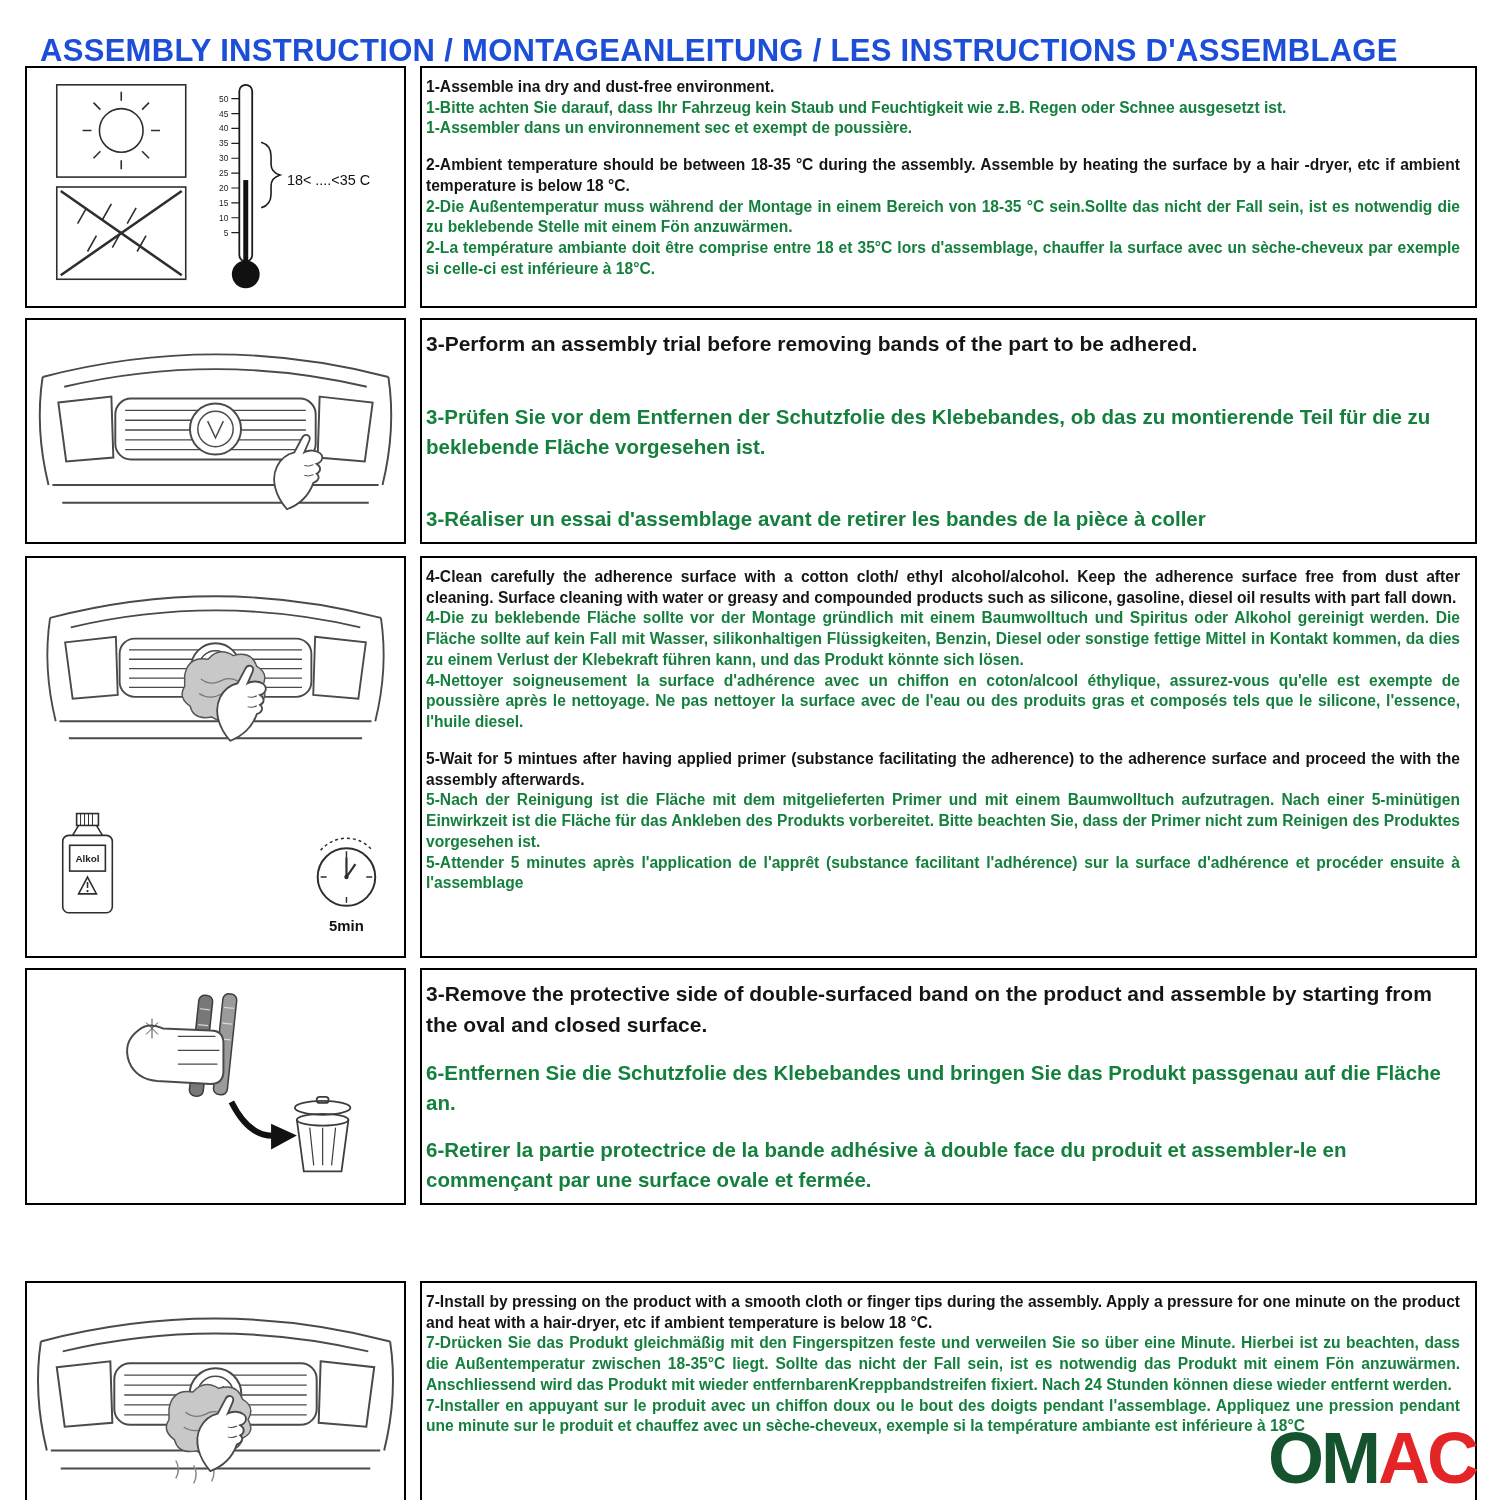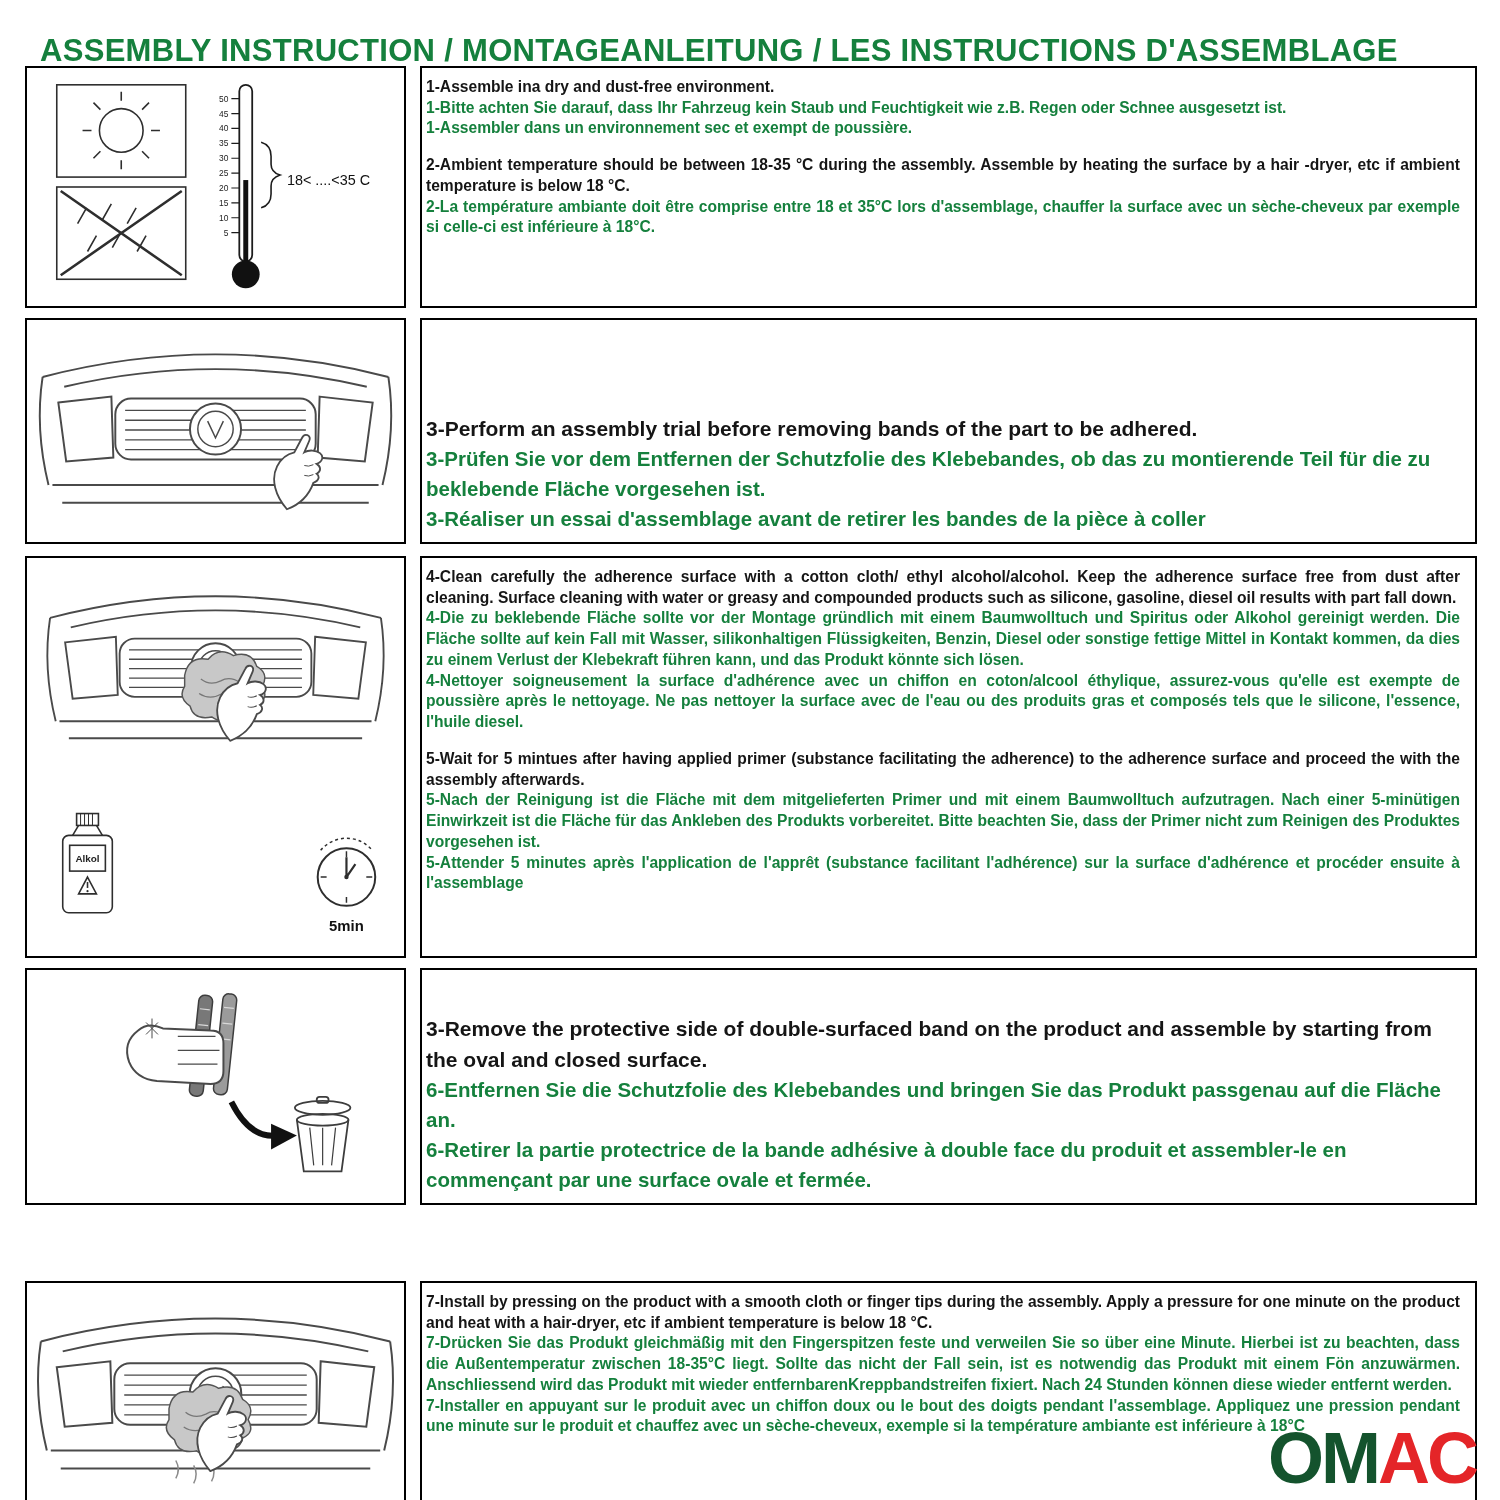--- a/index.html
+++ b/index.html
@@ -7,21 +7,21 @@
   body {
     width: 1500px; height: 1500px;
     background: #ffffff;
     font-family: "Liberation Sans", sans-serif;
     position: relative;
     overflow: hidden;
   }
   .title {
     position: absolute; left: 40px; top: 12px;
     font-size: 31px; font-weight: bold; letter-spacing: 0.3px;
-    color: #15803d; white-space: nowrap;
+    color: #1d4ed8; white-space: nowrap;
   }
   .row {
     position: absolute; left: 25px; width: 1452px;
     display: flex; gap: 14px;
   }
   #row1 { top: 66px;  height: 242px; }
   #row2 { top: 318px; height: 226px; }
   #row3 { top: 556px; height: 402px; }
   #row4 { top: 968px; height: 237px; }
   #row5 { top: 1281px; height: 230px; }
@@ -31,21 +31,21 @@
   }
   .illus svg { display: block; width: 100%; height: 100%; }
   .textbox {
     flex: 1; border: 2px solid #000;
     padding: 9px 15px 8px 4px; overflow: hidden; background: #fff;
   }
   .textbox p { margin: 0; font-size: 15.6px; line-height: 1.33; color: #15803d; font-weight: bold; }
   .textbox p.b { font-weight: bold; color: #151515; }
   .textbox p.gap { margin-top: 16px; }
   .textbox.just p { text-align: justify; }
-  .textbox.lg { display: flex; flex-direction: column; justify-content: flex-end; }
+  .textbox.lg { display: flex; flex-direction: column; justify-content: space-between; }
   .textbox.lg p { font-size: 20.5px; line-height: 1.46; }
   .textbox.lg p.b { font-size: 21px; }
   svg text { font-family: "Liberation Sans", sans-serif; }
   .logo {
     position: absolute; right: 24px; bottom: 6px;
     font-size: 72px; font-weight: bold; letter-spacing: -3px; line-height: 1;
     white-space: nowrap;
   }
   .logo .om { color: #14532d; }
   .logo .ac { color: #e42528; }
@@ -118,20 +118,21 @@
       </g>
       <path d="M236,74 q10,3 10,14 v8 q0,8 9,11 q-9,3 -9,11 v8 q0,11 -10,14" fill="none" stroke="#1c1c1c" stroke-width="1.6"></path>
       <text x="262" y="117" font-size="14.5" fill="#111">18&lt; ....&lt;35 C</text>
     </svg>
   </div>
   <div class="textbox just">
     <p class="b">1-Assemble ina dry and dust-free environment.</p>
     <p>1-Bitte achten Sie darauf, dass Ihr Fahrzeug kein Staub und Feuchtigkeit wie z.B. Regen oder Schnee ausgesetzt ist.</p>
     <p>1-Assembler dans un environnement sec et exempt de poussière.</p>
     <p class="b gap">2-Ambient temperature should be between 18-35 °C  during the assembly. Assemble by heating the surface by a hair -dryer, etc if ambient temperature is below 18 °C.</p>
+    <p>2-Die Außentemperatur muss während der Montage in einem Bereich von 18-35 °C  sein.Sollte das nicht der Fall sein, ist es notwendig die zu beklebende Stelle mit einem Fön anzuwärmen.</p>
     <p>2-La température ambiante doit être comprise entre 18 et 35°C lors d'assemblage, chauffer la surface avec un sèche-cheveux par exemple si celle-ci est inférieure à 18°C.</p>
   </div>
 </section>
 
 <section class="row" id="row2">
   <div class="illus">
     <svg viewBox="0 0 380 226" preserveAspectRatio="xMidYMid meet">
       <use href="#sym-car" width="380" height="230" y="-4"></use>
       <use href="#sym-hand" x="234" y="112" width="76" height="84"></use>
     </svg>

